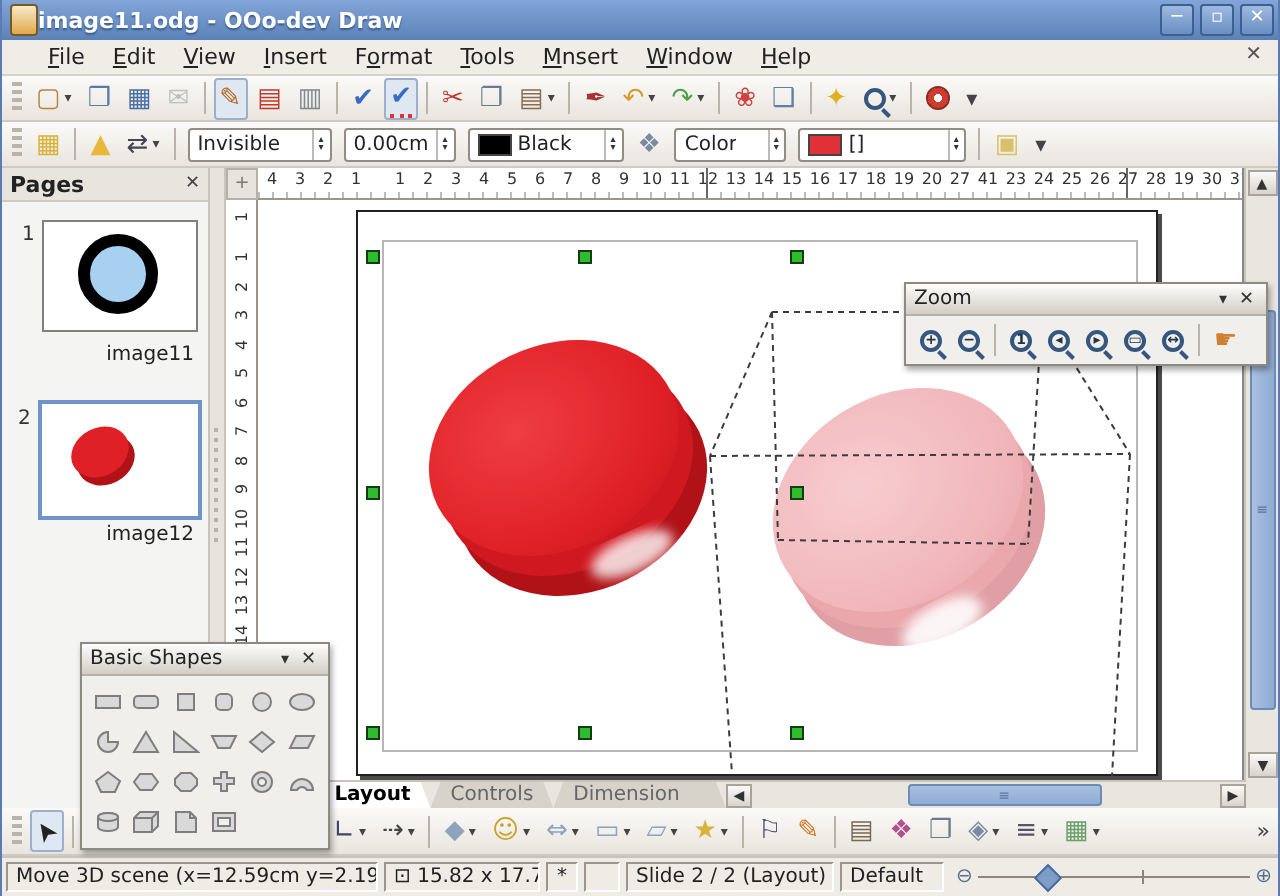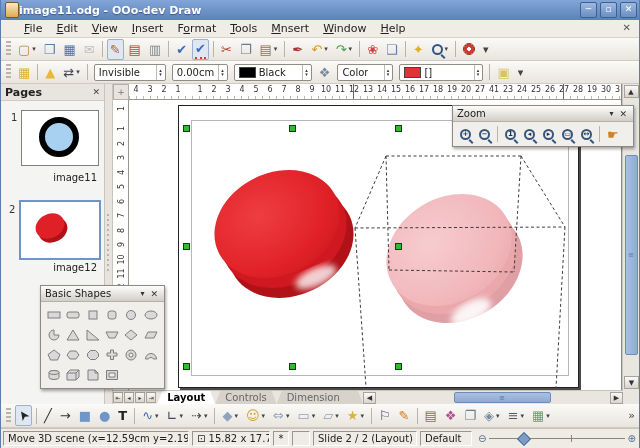--- a/index.html
+++ b/index.html
@@ -67,21 +67,21 @@
   .hmark{position:absolute;top:0;width:1px;height:16px;background:#666;}
   .vruler{left:112px;top:100px;width:16px;height:290px;background:#fff;border-right:1px solid #9a968e;box-sizing:border-box;overflow:hidden;}
   .vruler span{position:absolute;left:1px;width:14px;text-align:center;font-size:8px;color:#333;transform:rotate(-90deg);}
   
   .canvas{left:128px;top:100px;width:492px;height:290px;background:#fff;overflow:hidden;}
   .pagerect{position:absolute;left:49px;top:5px;width:401px;height:283px;background:#fff;border:1px solid #222;box-shadow:2px 2px 0 #4a4a4a;box-sizing:border-box;}
   .marginrect{position:absolute;left:62px;top:20px;width:378px;height:256px;border:1px solid #b6b6b6;box-sizing:border-box;}
   .scene{position:absolute;left:0;top:0;}
   .handle{position:absolute;width:7px;height:7px;background:#2dbd2d;border:1px solid #153a15;box-sizing:border-box;}
   
-  .palette{background:#f1efeb;border:1px solid #8d8a82;box-shadow:1px 2px 3px rgba(0,0,0,.35);z-index:6;}
+  .palette{background:#f1efeb;border:1px solid #8d8a82;box-shadow:1px 2px 3px rgba(0,0,0,.35);z-index:6;margin-top:36px;}
   .palhdr{height:15px;background:linear-gradient(#fdfdfc,#d2cec6);border-bottom:1px solid #b5b1a8;
     display:flex;align-items:center;font-size:10px;padding:0 4px;color:#222;}
   .palhdr .dd{margin-left:auto;font-size:8px;color:#333;padding:0 4px;}
   .palhdr .x{font-size:9px;color:#333;padding:0 2px;}
   .zoompal{left:451px;top:105px;width:180px;}
   .zoompal .body{display:flex;align-items:center;height:24px;padding:0 3px;}
   .shapespal{left:39px;top:285px;width:123px;}
   .shapesgrid{display:grid;grid-template-columns:repeat(6,1fr);gap:1px;padding:3px 4px 4px;}
   .shapebtn{height:17px;display:flex;align-items:center;justify-content:center;border:1px solid transparent;border-radius:2px;}
   

